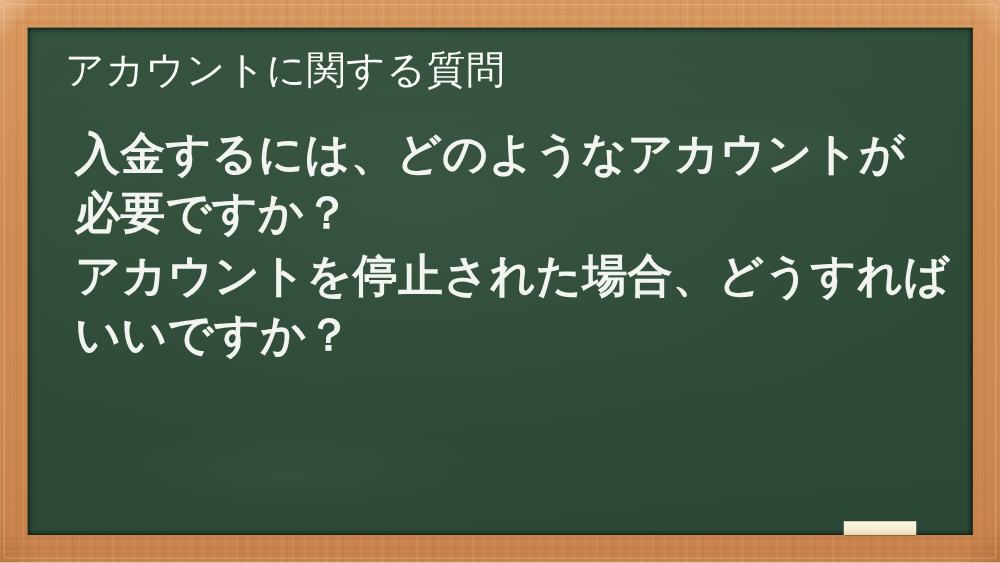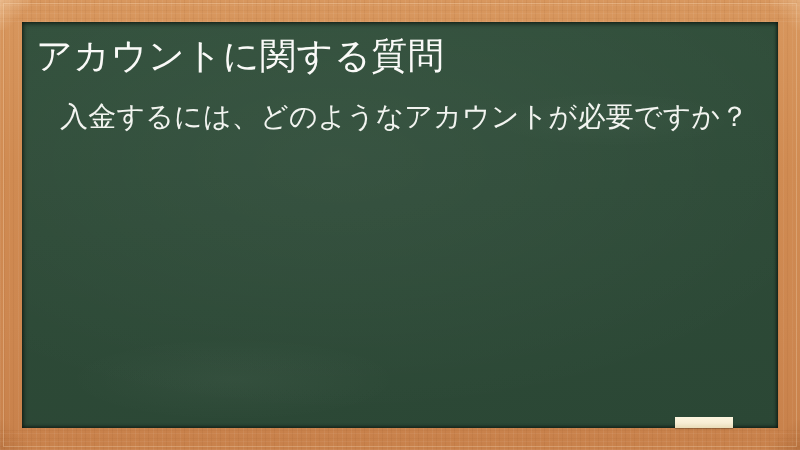--- a/index.html
+++ b/index.html
@@ -103,46 +103,46 @@
     inset: 0;
     pointer-events: none;
     background:
       radial-gradient(ellipse 240px 60px at 28% 88%, rgba(235,240,230,0.035) 0%, rgba(235,240,230,0) 70%),
       radial-gradient(ellipse 180px 40px at 78% 24%, rgba(235,240,230,0.028) 0%, rgba(235,240,230,0) 70%);
   }
 
   
   #title {
     position: absolute;
-    left: 14px;
+    left: 30px;
     top: 8px;
     width: 720px;
     color: #fafaf8;
-    font-size: 36px;
+    font-size: 31px;
     line-height: 52px;
     font-weight: 400;
     letter-spacing: 0.5px;
     white-space: nowrap;
   }
 
   
   #question-list {
     position: absolute;
     left: 14px;
     top: 78px;
     width: 724px;
     margin: 0;
     padding: 0;
     list-style: none;
   }
   #question-list li {
     color: #f2f4f0;
-    font-size: 28px;
-    line-height: 33px;
-    font-weight: 400;
+    font-size: 36px;
+    line-height: 47px;
+    font-weight: 700;
     letter-spacing: 0.2px;
     padding: 0 0 0 24px;
     margin: 0 0 4px 0;
     text-indent: 0;
   }
 
   
   #chalk-stick {
     position: absolute;
     left: 675px;
@@ -168,18 +168,19 @@
 
   <div class="frame-bevel"></div>
 
   <div id="board">
     <div class="dust"></div>
 
     <div id="title">アカウントに関する質問</div>
 
     <ul id="question-list">
       <li>入金するには、どのようなアカウントが必要ですか？</li>
+      <li>アカウントを停止された場合、どうすればいいですか？</li>
     </ul>
   </div>
 
   <div id="chalk-stick"></div>
 
 </div>
 
 </body></html>

